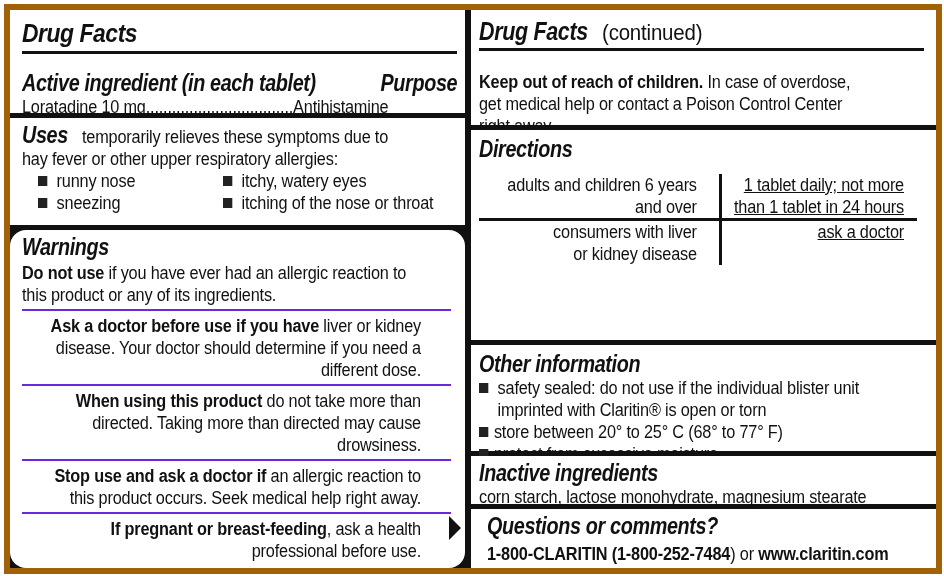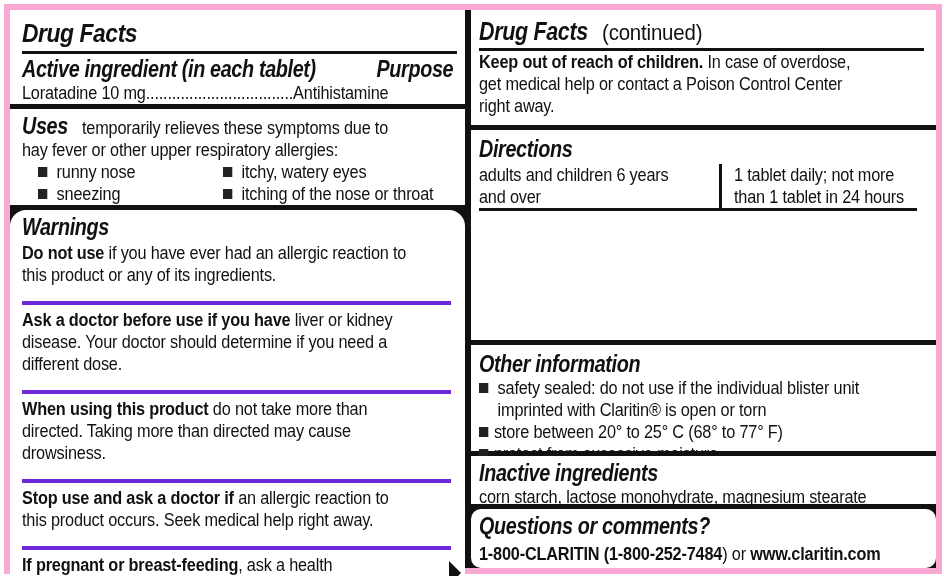--- a/index.html
+++ b/index.html
@@ -1,21 +1,21 @@
 <!DOCTYPE html>
 <html><head>
   <meta charset="utf-8">
   <style>
     * { box-sizing: border-box; margin: 0; padding: 0; }
     html, body { width: 944px; height: 576px; background: #ffffff; overflow: hidden; }
     body { font-family: "Liberation Sans", sans-serif; color: #111; }
 
     .frame {
       position: absolute; left: 4px; top: 4px; width: 938px; height: 570px;
-      background: #f9a8d4; padding: 4px;
+      background: #a16207; padding: 4px;
     }
     .frame-inner {
       position: absolute; left: 6px; top: 6px; right: 6px; bottom: 6px;
       background: #111;
     }
     .col {
       position: absolute; top: 0; bottom: 0; background: #111;
       display: flex; flex-direction: column;
     }
     .col-left { left: 0; width: 455px; }
@@ -32,34 +32,34 @@
     b { font-weight: bold; }
 
     .rule { height: 3px; background: #111; }
 
     .bullet { display: inline-block; width: 10px; height: 10px; background: #222; margin-right: 10px; vertical-align: 1px; }
 
     
     .sec-df { height: 103px; padding: 8px 8px 0 12px; }
     .sec-uses { height: 107px; padding: 4px 24px 0 12px; }
     .sec-warn { flex: 1; padding: 4px 8px 0 12px; border-radius: 16px; }
-    .warn-block { padding: 2px 0 15px 0; }
-    .warn-block + .warn-block { border-top: 4px solid #6d28d9; margin-right: 6px; padding-top: 4px; }
+    .warn-block { padding: 2px 0 3px 0; }
+    .warn-block + .warn-block { border-top: 2px solid #6d28d9; margin-right: 6px; padding-top: 4px; text-align: right; }
 
     
     .sec-dfc { height: 115px; padding: 8px 8px 0 8px; }
     .sec-dir { height: 210px; padding: 6px 8px 0 8px; }
     .sec-other { height: 106px; padding: 6px 8px 0 8px; }
     .sec-inactive { height: 48px; padding: 4px 8px 0 8px; }
-    .sec-q { flex: 1; padding: 4px 8px 0 8px; border-radius: 10px; }
-
-    .dir-table { margin-top: 2px; width: 438px; border-collapse: collapse; }
+    .sec-q { flex: 1; padding: 4px 8px 0 16px; }
+
+    .dir-table { margin-top: 12px; width: 438px; border-collapse: collapse; text-align: right; }
     .dir-table td { vertical-align: top; padding: 0; }
     .dir-table .c1 { width: 244px; padding-right: 6px; }
-    .dir-table .c2 { border-left: 3px solid #111; padding-left: 12px; }
+    .dir-table .c2 { border-left: 3px solid #111; padding-left: 12px; text-decoration: underline; }
     .dir-table tr.sep td { border-bottom: 3px solid #111; }
 
     .uses-grid { display: grid; grid-template-columns: 185px 1fr; margin-left: 16px; }
 
     .arrow {
       position: absolute; right: 4px; bottom: 28px; width: 0; height: 0;
       border-top: 12px solid transparent; border-bottom: 12px solid transparent;
       border-left: 12px solid #111;
     }
   </style>
@@ -67,21 +67,21 @@
 <body>
 
 <div class="frame">
   <div class="frame-inner">
 
     <div class="col col-left">
 
       <div class="panel sec-df">
         <div class="h-big">Drug Facts</div>
         <div class="rule" style="margin-top:3px;"></div>
-        <div style="display:flex; margin-top:2px;">
+        <div style="display:flex; justify-content:space-between; margin-top:16px;">
           <div class="h-mid">Active ingredient (in each tablet)</div>
           <div class="h-mid" style="transform-origin:right;">Purpose</div>
         </div>
         <div class="text" style="display:flex; width:482px;">
           <span>Loratadine 10 mg</span>
           <span>..................................</span>
           <span>Antihistamine</span>
         </div>
       </div>
 
@@ -130,41 +130,50 @@
     </div>
 
     <div class="col col-right">
 
       <div class="panel sec-dfc">
         <div style="display:flex; align-items:baseline;">
           <span class="h-mid" style="font-size:25px;">Drug Facts</span>
           <span class="text" style="font-size:22px; margin-left:-4px;"> (continued)</span>
         </div>
         <div class="rule" style="margin-top:4px; margin-right:4px;"></div>
-        <div style="margin-top:0;">
+        <div style="margin-top:20px;">
           <div class="text"><b>Keep out of reach of children.</b><span> In case of overdose,</span></div>
           <div class="text">get medical help or contact a Poison Control Center</div>
           <div class="text">right away.</div>
         </div>
       </div>
 
       <div class="panel sec-dir">
         <div class="h-mid">Directions</div>
         <table class="dir-table">
           <tbody>
               <tr class="sep">
             <td class="c1">
                   <div class="text">adults and children 6 years</div>
                   <div class="text">and over</div>
                 </td>
             <td class="c2">
                   <div class="text">1 tablet daily; not more</div>
                   <div class="text">than 1 tablet in 24 hours</div>
                 </td>
           </tr>
+          <tr>
+            <td class="c1">
+                  <div class="text">consumers with liver</div>
+                  <div class="text">or kidney disease</div>
+                </td>
+            <td class="c2">
+                  <div class="text">ask a doctor</div>
+                </td>
+          </tr>
         </tbody>
           </table>
       </div>
 
       <div class="panel sec-other">
         <div class="h-mid">Other information</div>
         <div>
           <div class="text"><span class="bullet"></span><span>safety sealed: do not use if the individual blister unit</span></div>
           <div class="text" style="padding-left:20px;">imprinted with Claritin® is open or torn</div>
         </div>

